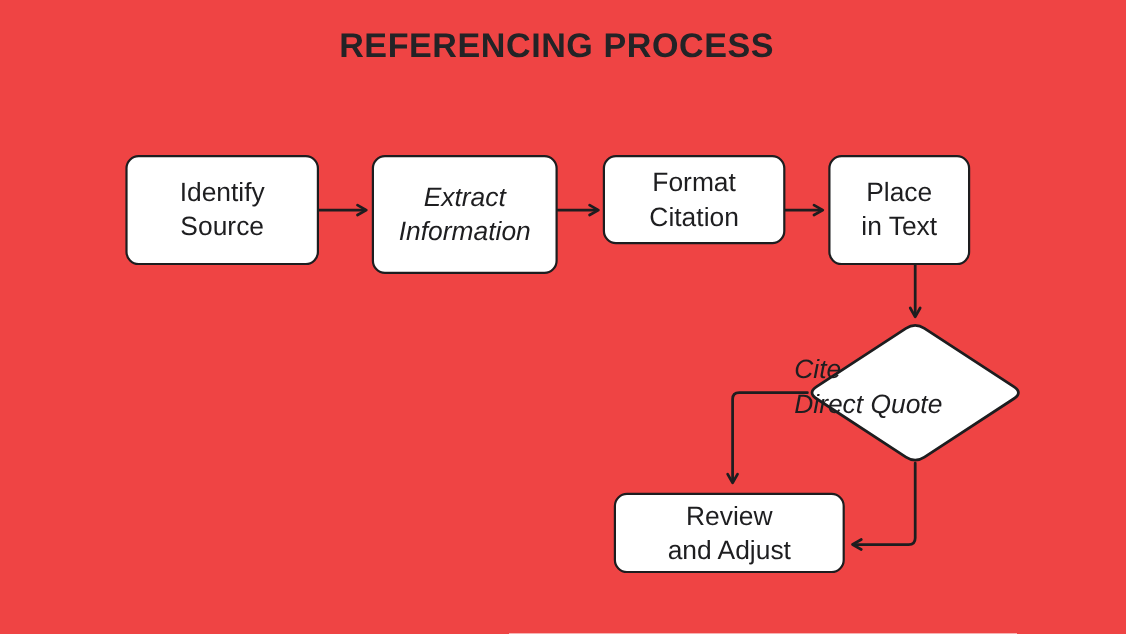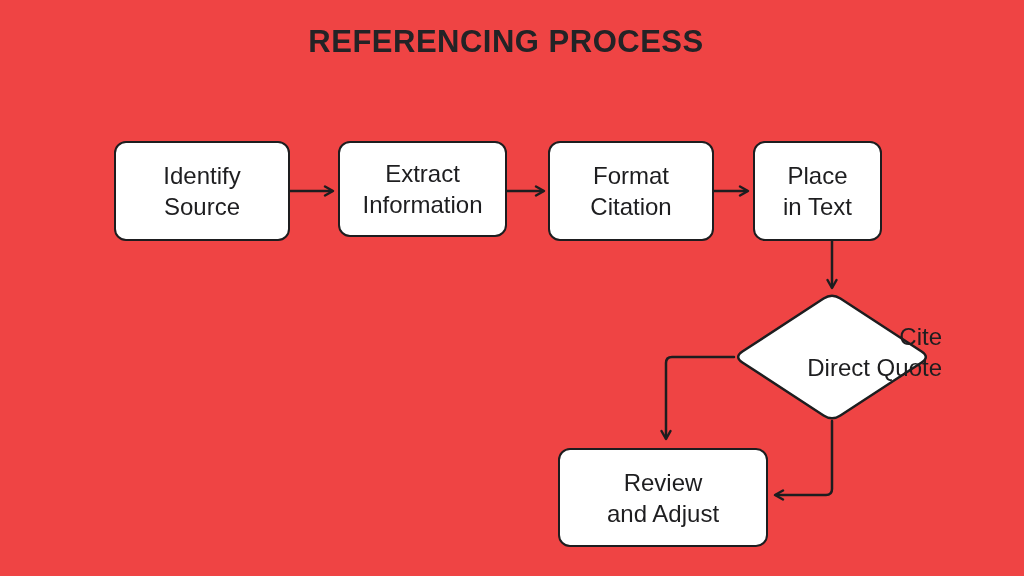--- a/index.html
+++ b/index.html
@@ -43,34 +43,35 @@
     display: flex;
     align-items: center;
     justify-content: center;
     text-align: center;
     font-size: 24px;
     line-height: 31px;
     color: #1e1e20;
     white-space: pre-line;
   }
   .node-identify   { left: 114px; top: 141px; width: 176px; height: 100px; }
-  .node-extract    { left: 338px; top: 141px; width: 169px; height: 96px; }
-  .node-format     { left: 548px; top: 141px; width: 166px; height: 100px; }
+  .node-extract    { left: 338px; top: 141px; width: 169px; height: 108px; font-style: italic; }
+  .node-format     { left: 548px; top: 141px; width: 166px; height: 81px; }
   .node-place      { left: 753px; top: 141px; width: 129px; height: 100px; }
-  .node-review     { left: 558px; top: 448px; width: 210px; height:  99px; }
+  .node-review     { left: 558px; top: 448px; width: 210px; height:  73px; }
   .diamond-label {
     position: absolute;
     left: 722px;
     top: 321px;
     width: 220px;
-    text-align: right;
+    text-align: left;
     font-size: 24px;
     line-height: 31px;
     color: #1e1e20;
     white-space: pre-line;
+    font-style: italic;
   }
   .edge {
     fill: none;
     stroke: #1d1d1f;
     stroke-width: 2.5;
     stroke-linecap: round;
     stroke-linejoin: round;
   }
   .diamond-shape {
     fill: #ffffff;

